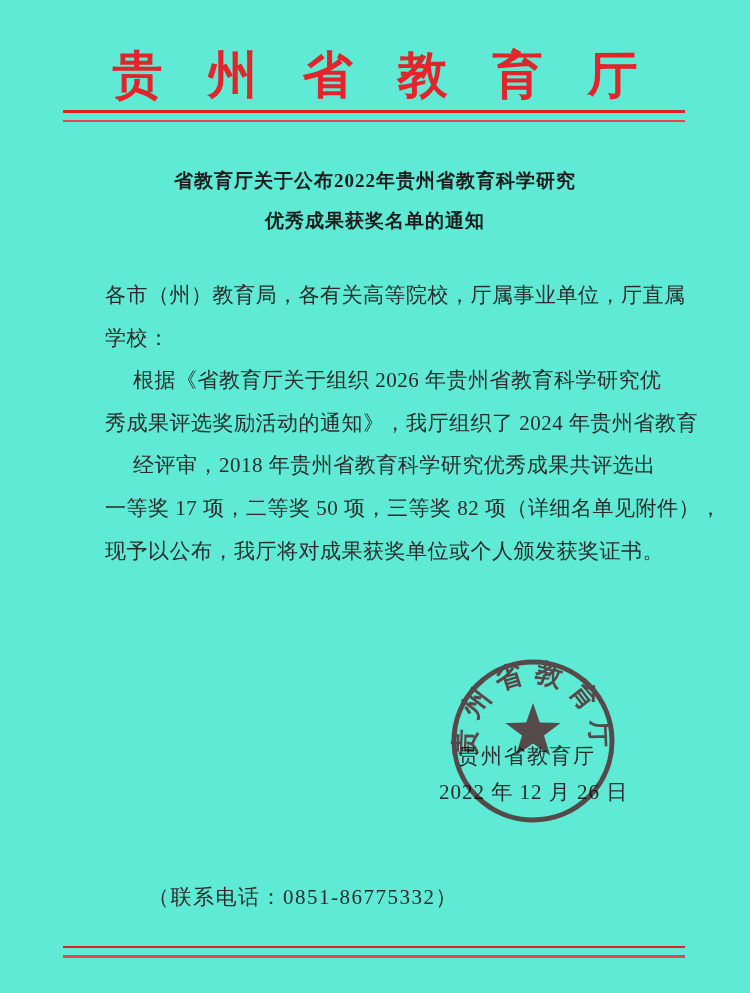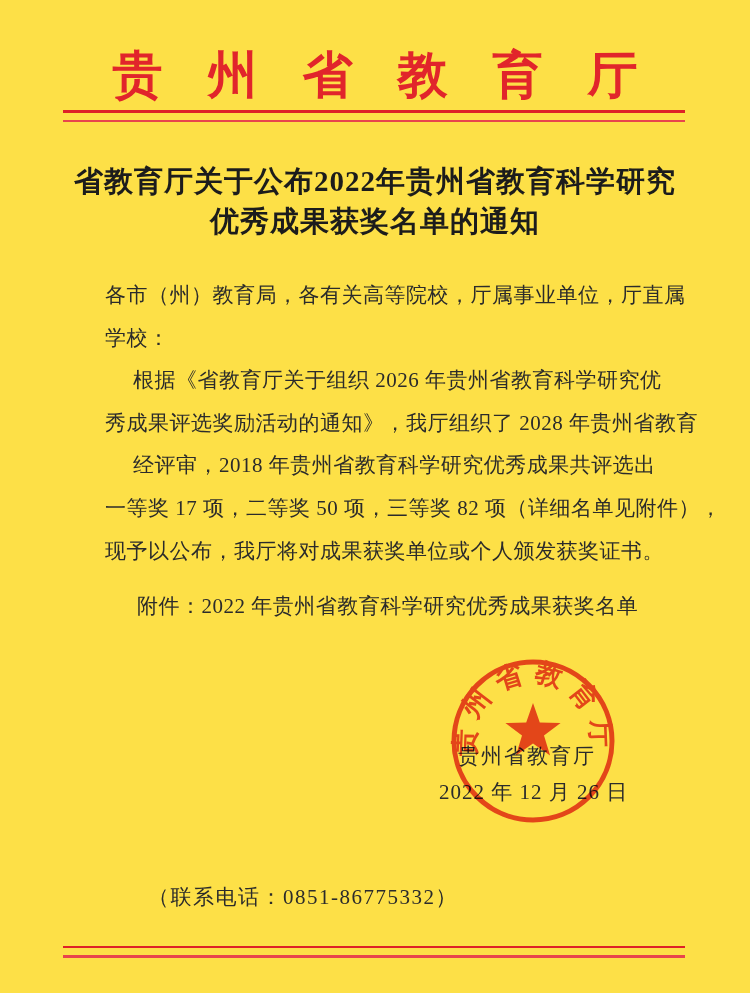--- a/index.html
+++ b/index.html
@@ -1,20 +1,20 @@
 <!DOCTYPE html>
 <html><head>
 <meta charset="utf-8">
 <style>
   html,body{margin:0;padding:0;background:#e9e9e9;}
   .page{
     position:relative;
     width:750px;height:993px;
     margin:0 auto;
-    background:#fde047;
+    background:#5eead4;
     overflow:hidden;
     font-family:"Liberation Serif","DejaVu Serif",serif;
   }
   
   .org-name{
     position:absolute;top:42px;left:0;right:0;
     text-align:center;
     font-size:50px;font-weight:bold;
     color:#e1252b;
     letter-spacing:45px;padding-left:45px;
@@ -25,21 +25,21 @@
     border-top:3px solid #de2127;
     border-bottom:2px solid #e8454c;
     box-sizing:content-box;
   }
   .rule-top{top:110px;}
   .rule-bottom{top:946px;border-top-width:2px;border-bottom-width:3px;}
   
   .doc-title{
     position:absolute;top:161px;left:0;right:0;
     text-align:center;
-    font-size:29px;font-weight:bold;
+    font-size:19px;font-weight:bold;
     color:#1c1c1c;line-height:40px;
     letter-spacing:1px;
   }
   
   .body-text{
     position:absolute;left:105px;top:271px;width:582px;
     font-size:21px;line-height:36.6px;
     color:#2b2b2b;
     letter-spacing:0.5px;
   }
@@ -82,27 +82,26 @@
 
   <div class="doc-title">
     <div>省教育厅关于公布2022年贵州省教育科学研究</div>
     <div>优秀成果获奖名单的通知</div>
   </div>
 
   <div class="body-text">
     <div class="line">各市（州）教育局，各有关高等院校，厅属事业单位，厅直属</div>
     <div class="line">学校：</div>
     <div class="line indent">根据《省教育厅关于组织 2026 年贵州省教育科学研究优</div>
-    <div class="line">秀成果评选奖励活动的通知》，我厅组织了 2028 年贵州省教育</div>
+    <div class="line">秀成果评选奖励活动的通知》，我厅组织了 2024 年贵州省教育</div>
     <div class="line indent">经评审，2018 年贵州省教育科学研究优秀成果共评选出</div>
     <div class="line">一等奖 17 项，二等奖 50 项，三等奖 82 项（详细名单见附件），</div>
     <div class="line">现予以公布，我厅将对成果获奖单位或个人颁发获奖证书。</div>
   </div>
 
-  <div class="attachment">附件：2022 年贵州省教育科学研究优秀成果获奖名单</div>
 
   <div class="sig-org">贵州省教育厅</div>
   <div class="sig-date">2022 年 12 月 26 日</div>
 
   <svg class="seal" viewBox="0 0 172 172" aria-hidden="true">
     <circle cx="86" cy="86" r="79" fill="none" stroke="#e3414a" stroke-width="5"></circle>
     <polygon points="86,48 92.8,67.6 113.6,68 97,80.6 103.1,100.5 86,88.6 68.9,100.5 75,80.6 58.4,68 79.2,67.6" fill="#e3414a"></polygon>
     <defs>
       <path id="sealArc" d="M 30.6 106.2 A 59 59 0 1 1 141.4 106.2" fill="none"></path>
     </defs>

